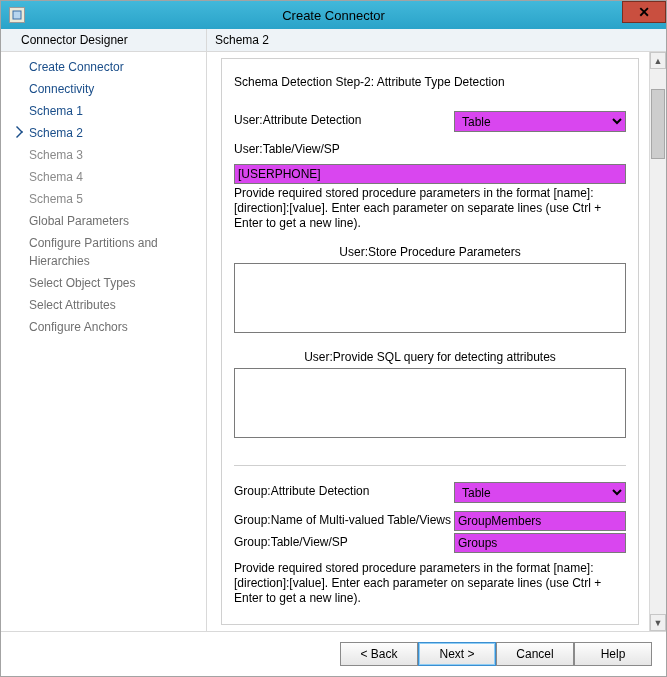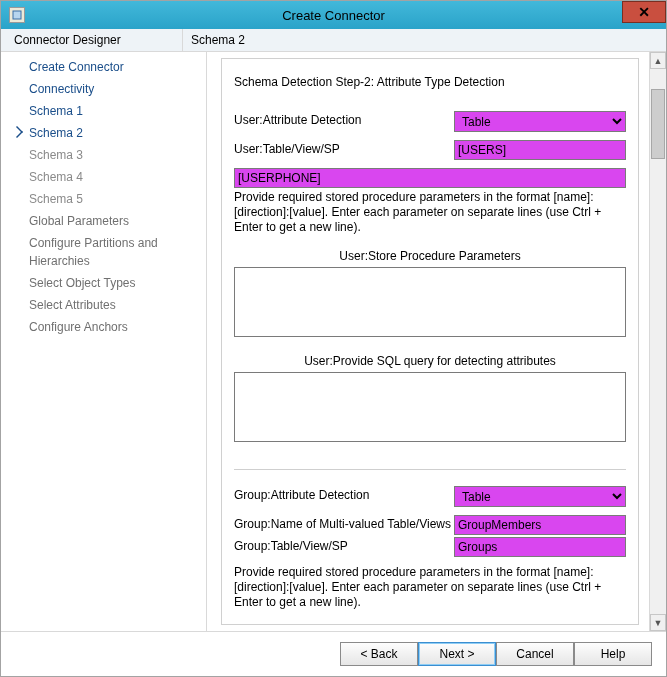--- a/index.html
+++ b/index.html
@@ -45,23 +45,23 @@
     color:#000;
     display:flex; align-items:center; justify-content:center;
     font-size:14px; font-weight:bold;
   }
   .headers {
     display:flex;
     background:#fff;
     border-bottom:1px solid #d9d9d9;
   }
   .headers .col-left {
-    width: 182px;
+    width: 206px;
     background:#eef3f7;
-    padding:4px 13px;
+    padding:4px 20px;
     font-size:12px;
     border-right:1px solid #d9d9d9;
   }
   .headers .col-right {
     flex:1;
     background:#eef3f7;
     padding:4px 8px;
   }
   .body {
     flex:1;
@@ -224,23 +224,20 @@
             <div class="lbl">User:Attribute Detection</div>
             <div class="ctl">
               <select class="native">
                 <option>Table</option>
               </select>
             </div>
           </div>
 
           <div class="form-row">
             <div class="lbl">User:Table/View/SP</div>
-            <div class="ctl">
-              <input class="native" type="text" value="[USERS]" style="">
-            </div>
           </div>
 
           <div class="form-row" style="margin-bottom:2px">
             <div class="ctl">
               <input class="native" type="text" value="[USERPHONE]" style="">
             </div>
           </div>
           <div class="hint">Provide required stored procedure parameters in the format [name]:[direction]:[value]. Enter each parameter on separate lines (use Ctrl + Enter to get a new line).</div>
 
           <div class="block-label">User:Store Procedure Parameters</div>

